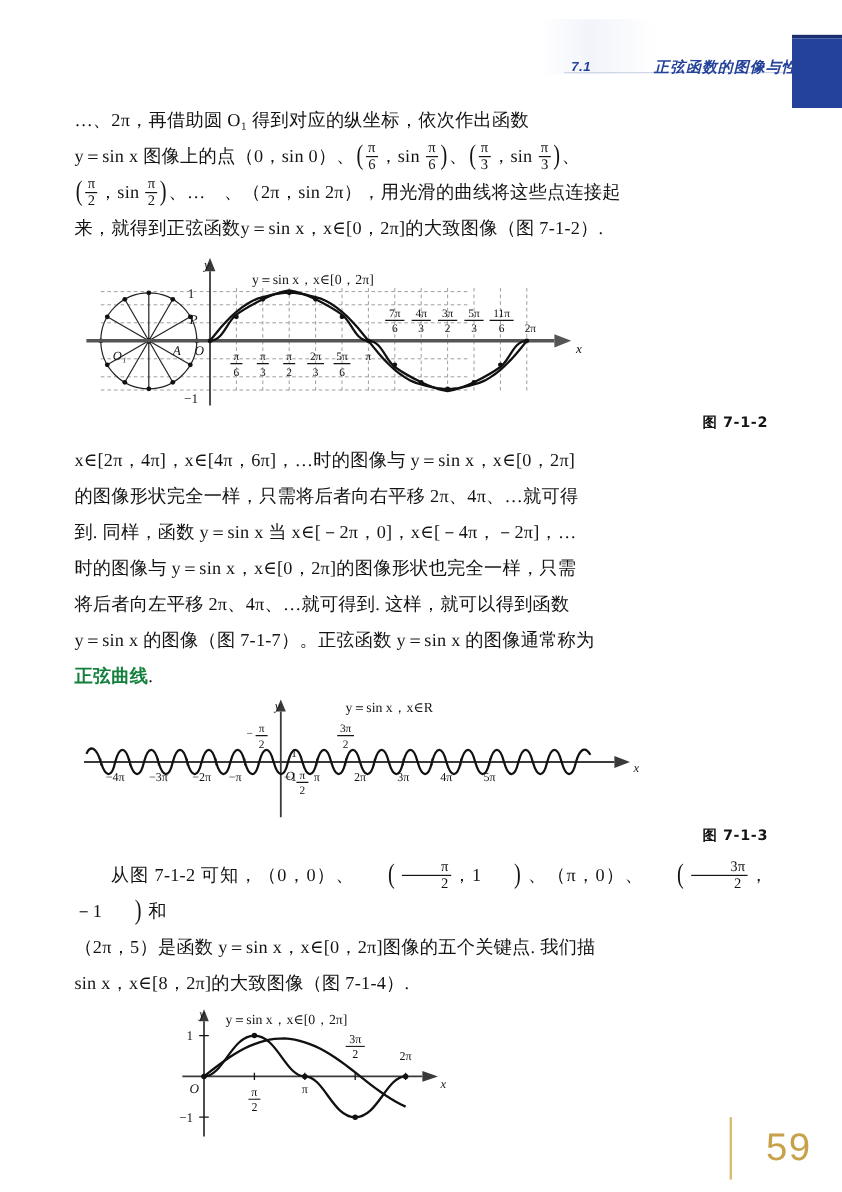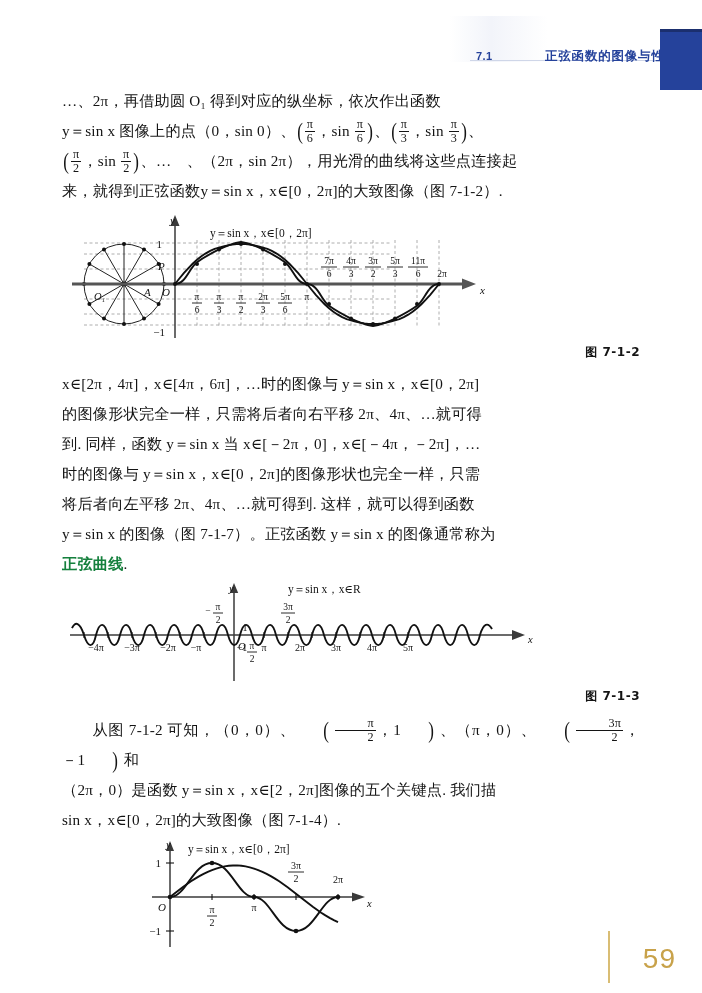--- a/index.html
+++ b/index.html
@@ -8,21 +8,21 @@
     background:#ffffff;
     font-family:"Liberation Serif","DejaVu Serif",serif;
     color:#1a1a1a;
     position:relative;
     overflow:hidden;
   }
   .page{position:relative;width:702px;height:993px;}
 
   
   .header{
-    position:absolute;top:16px;left:0;width:702px;height:46px;
+    position:absolute;top:16px;left:0;width:702px;height:46px;font-style:italic;
   }
   .header-band{
     position:absolute;left:0;top:0;width:702px;height:46px;
     background:linear-gradient(to right,#ffffff 0%,#ffffff 64%,#f2f4fa 70%,#ffffff 78%);
   }
   .header-rule{
     position:absolute;left:470px;top:44px;width:232px;height:1px;background:#cfd6e8;
   }
   .header-num{
     position:absolute;left:476px;top:34px;
@@ -84,21 +84,21 @@
   .fg-curve{stroke:#111;stroke-width:1.9;fill:none;}
   .fg-thin{stroke:#222;stroke-width:1;fill:none;}
   .fg-dash{stroke:#9a9a9a;stroke-width:.8;fill:none;stroke-dasharray:3 2.5;}
   .fg-dot{fill:#111;}
   text{font-family:"Liberation Serif","DejaVu Serif",serif;fill:#141414;}
 
   
   .pagenum{
     position:absolute;right:26px;bottom:18px;
     font-family:"Liberation Sans","DejaVu Sans",sans-serif;
-    font-size:28px;color:#c8a24a;letter-spacing:1px;
+    font-size:32px;color:#c8a24a;letter-spacing:1px;
   }
   .pagerule{
     position:absolute;right:92px;bottom:10px;width:2px;height:52px;background:#d9bd74;
   }
 </style>
 </head>
 <body>
 
 <div class="page">
 
@@ -381,22 +381,22 @@
         <text x="226" y="12" font-size="11.5">y＝sin x，x∈R</text>
         <text x="183" y="50" font-size="10" text-anchor="middle">1</text>
         <text x="180" y="70" font-size="10" text-anchor="middle">−1</text>
         <text x="176" y="69" font-size="10.5" font-style="italic">O</text>
       </svg>
       <div class="cap" style="margin-top:2px;">图 7-1-3</div>
     </div>
 
     <div style="height:10px"></div>
     <p class="tx indent"><span>从图 7-1-2 可知，（0，0）、</span><span class="paren">(</span><span class="frac"><span class="n">π</span><span class="d">2</span></span><span>，1</span><span class="paren">)</span><span>、（π，0）、</span><span class="paren">(</span><span class="frac"><span class="n">3π</span><span class="d">2</span></span><span>，－1</span><span class="paren">)</span><span>和</span></p>
-    <p class="tx"><span>（2π，0）是函数 y＝sin x，x∈[2，2π]图像的五个关键点. 我们描</span></p>
-    <p class="tx"><span>sin x，x∈[0，2π]的大致图像（图 7-1-4）.</span></p>
+    <p class="tx"><span>（2π，5）是函数 y＝sin x，x∈[0，2π]图像的五个关键点. 我们描</span></p>
+    <p class="tx"><span>sin x，x∈[8，2π]的大致图像（图 7-1-4）.</span></p>
 
     <div class="figwrap" style="margin-top:0px;">
       <svg width="578" height="130" viewBox="0 0 578 130">
 
         <line x1="90" y1="62" x2="290" y2="62" class="fg-axis"></line>
         <polygon points="290,57.5 303,62 290,66.5" fill="#3a3a3a"></polygon>
 
         <line x1="108" y1="112" x2="108" y2="16" class="fg-axis"></line>
         <polygon points="104,16 108,6 112,16" fill="#3a3a3a"></polygon>
 

